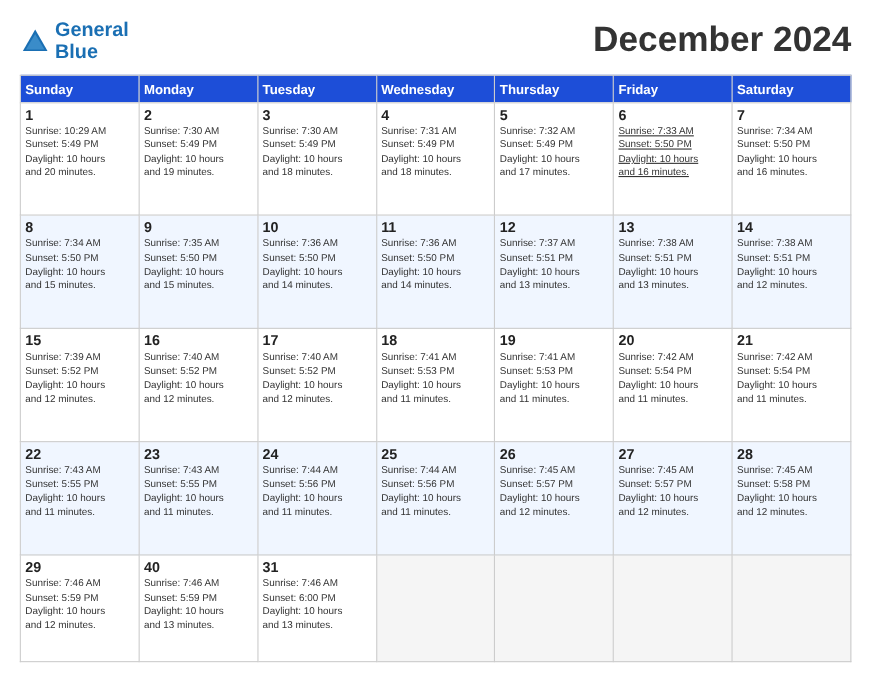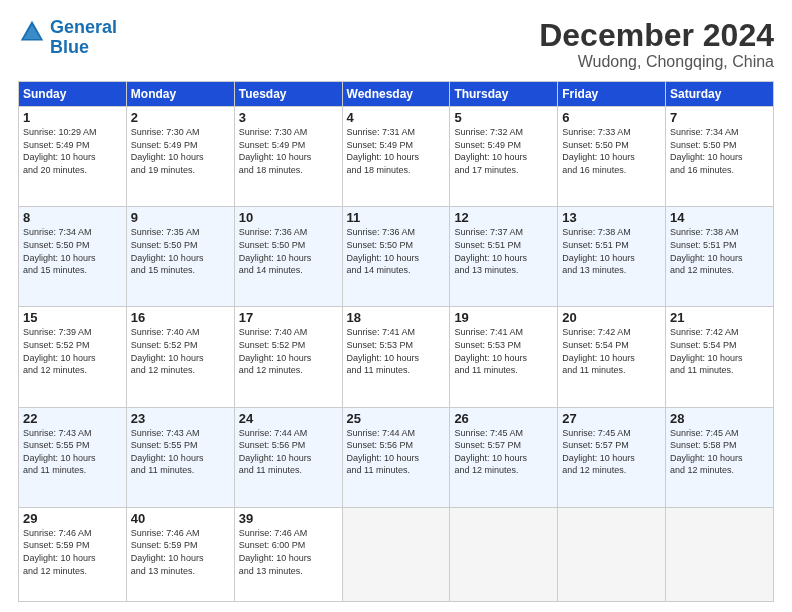--- a/index.html
+++ b/index.html
@@ -18,20 +18,21 @@
       flex-direction: column;
     }
     .header {
       display: flex;
       justify-content: space-between;
       align-items: flex-start;
       margin-bottom: 10px;
     }
     .logo {
       display: flex;
+      align-items: center;
       gap: 4px;
     }
     .logo-text {
       font-size: 18px;
       font-weight: bold;
       color: #333;
       line-height: 1.1;
     }
     .logo-text span {
       color: #1a6fb3;
@@ -114,21 +115,20 @@
         <polygon points="20,4 36,32 4,32" fill="#1a6fb3"></polygon>
         <polygon points="20,10 32,30 8,30" fill="#5aaae0" opacity="0.5"></polygon>
       </svg>
       <div class="logo-text">
         <div><span>General</span></div>
         <div><span style="color:#1a6fb3">Blue</span></div>
       </div>
     </div>
     <div class="title-block">
       <div class="calendar-title">December 2024</div>
-      <div class="calendar-subtitle">Wudong, Chongqing, China</div>
     </div>
   </div>
 
   <table class="calendar">
     <thead>
       <tr>
         <th>Sunday</th>
         <th>Monday</th>
         <th>Tuesday</th>
         <th>Wednesday</th>
@@ -169,21 +169,21 @@
           </td>
           <td>
             <span class="day-num">5</span>
             <div class="day-info" style="white-space: pre-line;">Sunrise: 7:32 AM
 Sunset: 5:49 PM
 Daylight: 10 hours
 and 17 minutes.</div>
           </td>
           <td>
             <span class="day-num">6</span>
-            <div class="day-info" style="white-space: pre-line;">Sunrise: 7:33 AM
+            <div class="day-info" style="white-space: pre-line; text-decoration: underline;">Sunrise: 7:33 AM
 Sunset: 5:50 PM
 Daylight: 10 hours
 and 16 minutes.</div>
           </td>
           <td>
             <span class="day-num">7</span>
             <div class="day-info" style="white-space: pre-line;">Sunrise: 7:34 AM
 Sunset: 5:50 PM
 Daylight: 10 hours
 and 16 minutes.</div>
@@ -351,21 +351,21 @@
 and 12 minutes.</div>
           </td>
           <td>
             <span class="day-num">40</span>
             <div class="day-info" style="white-space: pre-line;">Sunrise: 7:46 AM
 Sunset: 5:59 PM
 Daylight: 10 hours
 and 13 minutes.</div>
           </td>
           <td>
-            <span class="day-num">39</span>
+            <span class="day-num">31</span>
             <div class="day-info" style="white-space: pre-line;">Sunrise: 7:46 AM
 Sunset: 6:00 PM
 Daylight: 10 hours
 and 13 minutes.</div>
           </td>
           <td class="empty"></td>
           <td class="empty"></td>
           <td class="empty"></td>
           <td class="empty"></td>
         </tr>

